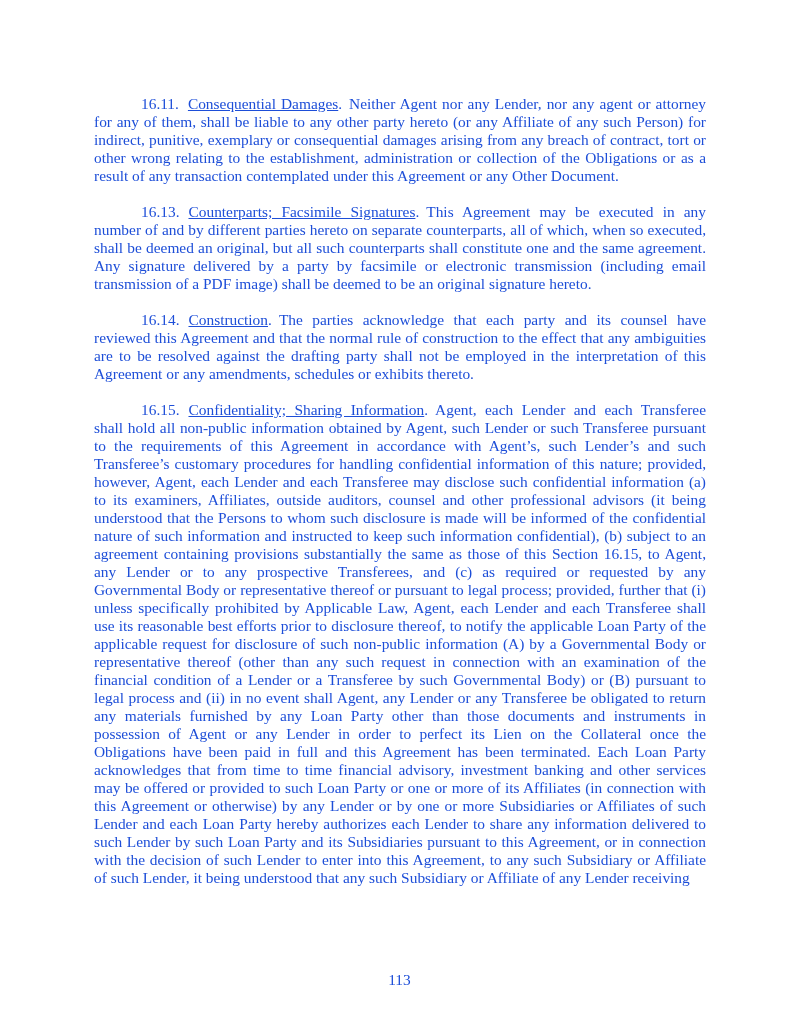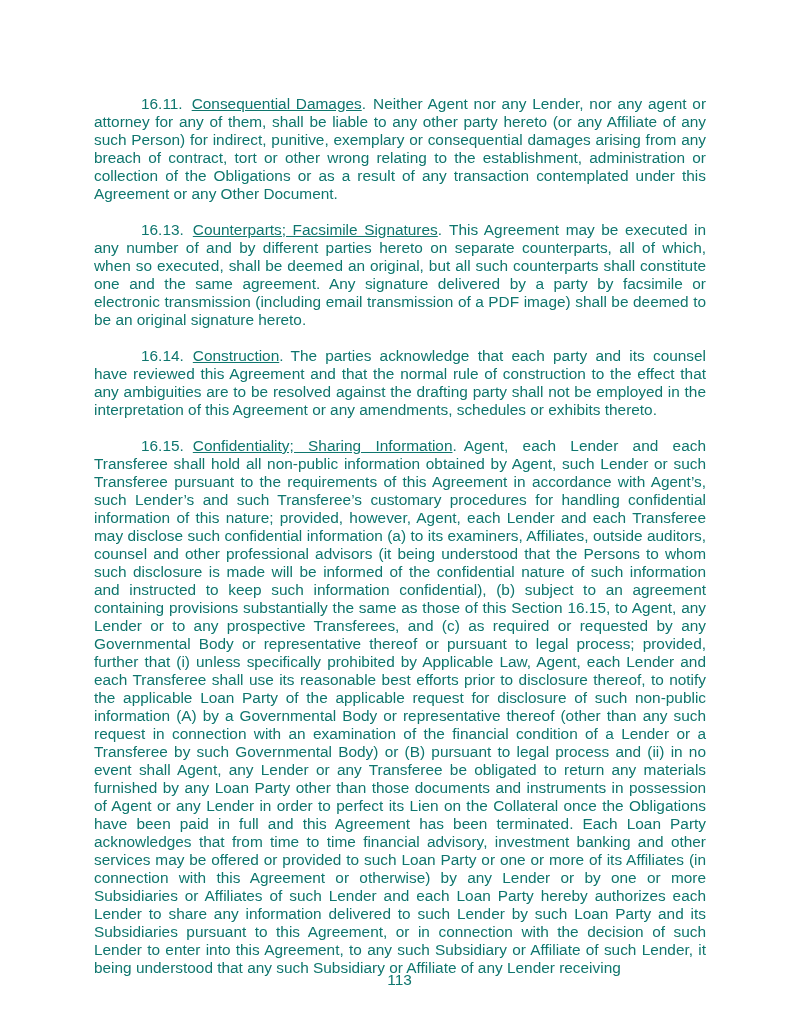--- a/index.html
+++ b/index.html
@@ -8,24 +8,24 @@
     background: #e8e8e8;
   }
   .page {
     position: relative;
     width: 799px;
     height: 1034px;
     margin: 0 auto;
     background: #ffffff;
     box-sizing: border-box;
     padding: 95px 93px 0 94px;
-    font-family: Liberation Sans, sans-serif;
+    font-family: Liberation Serif, serif;
     font-size: 15.4px;
     line-height: 18px;
-    color: #0f766e;
+    color: #1d4ed8;
     overflow: hidden;
   }
   p.para {
     margin: 0 0 18px 0;
     text-indent: 47px;
     text-align: justify;
   }
   .sec { margin-right: 9px; }
   .head { text-decoration: underline; }
   .sep { margin-right: 7px; }

